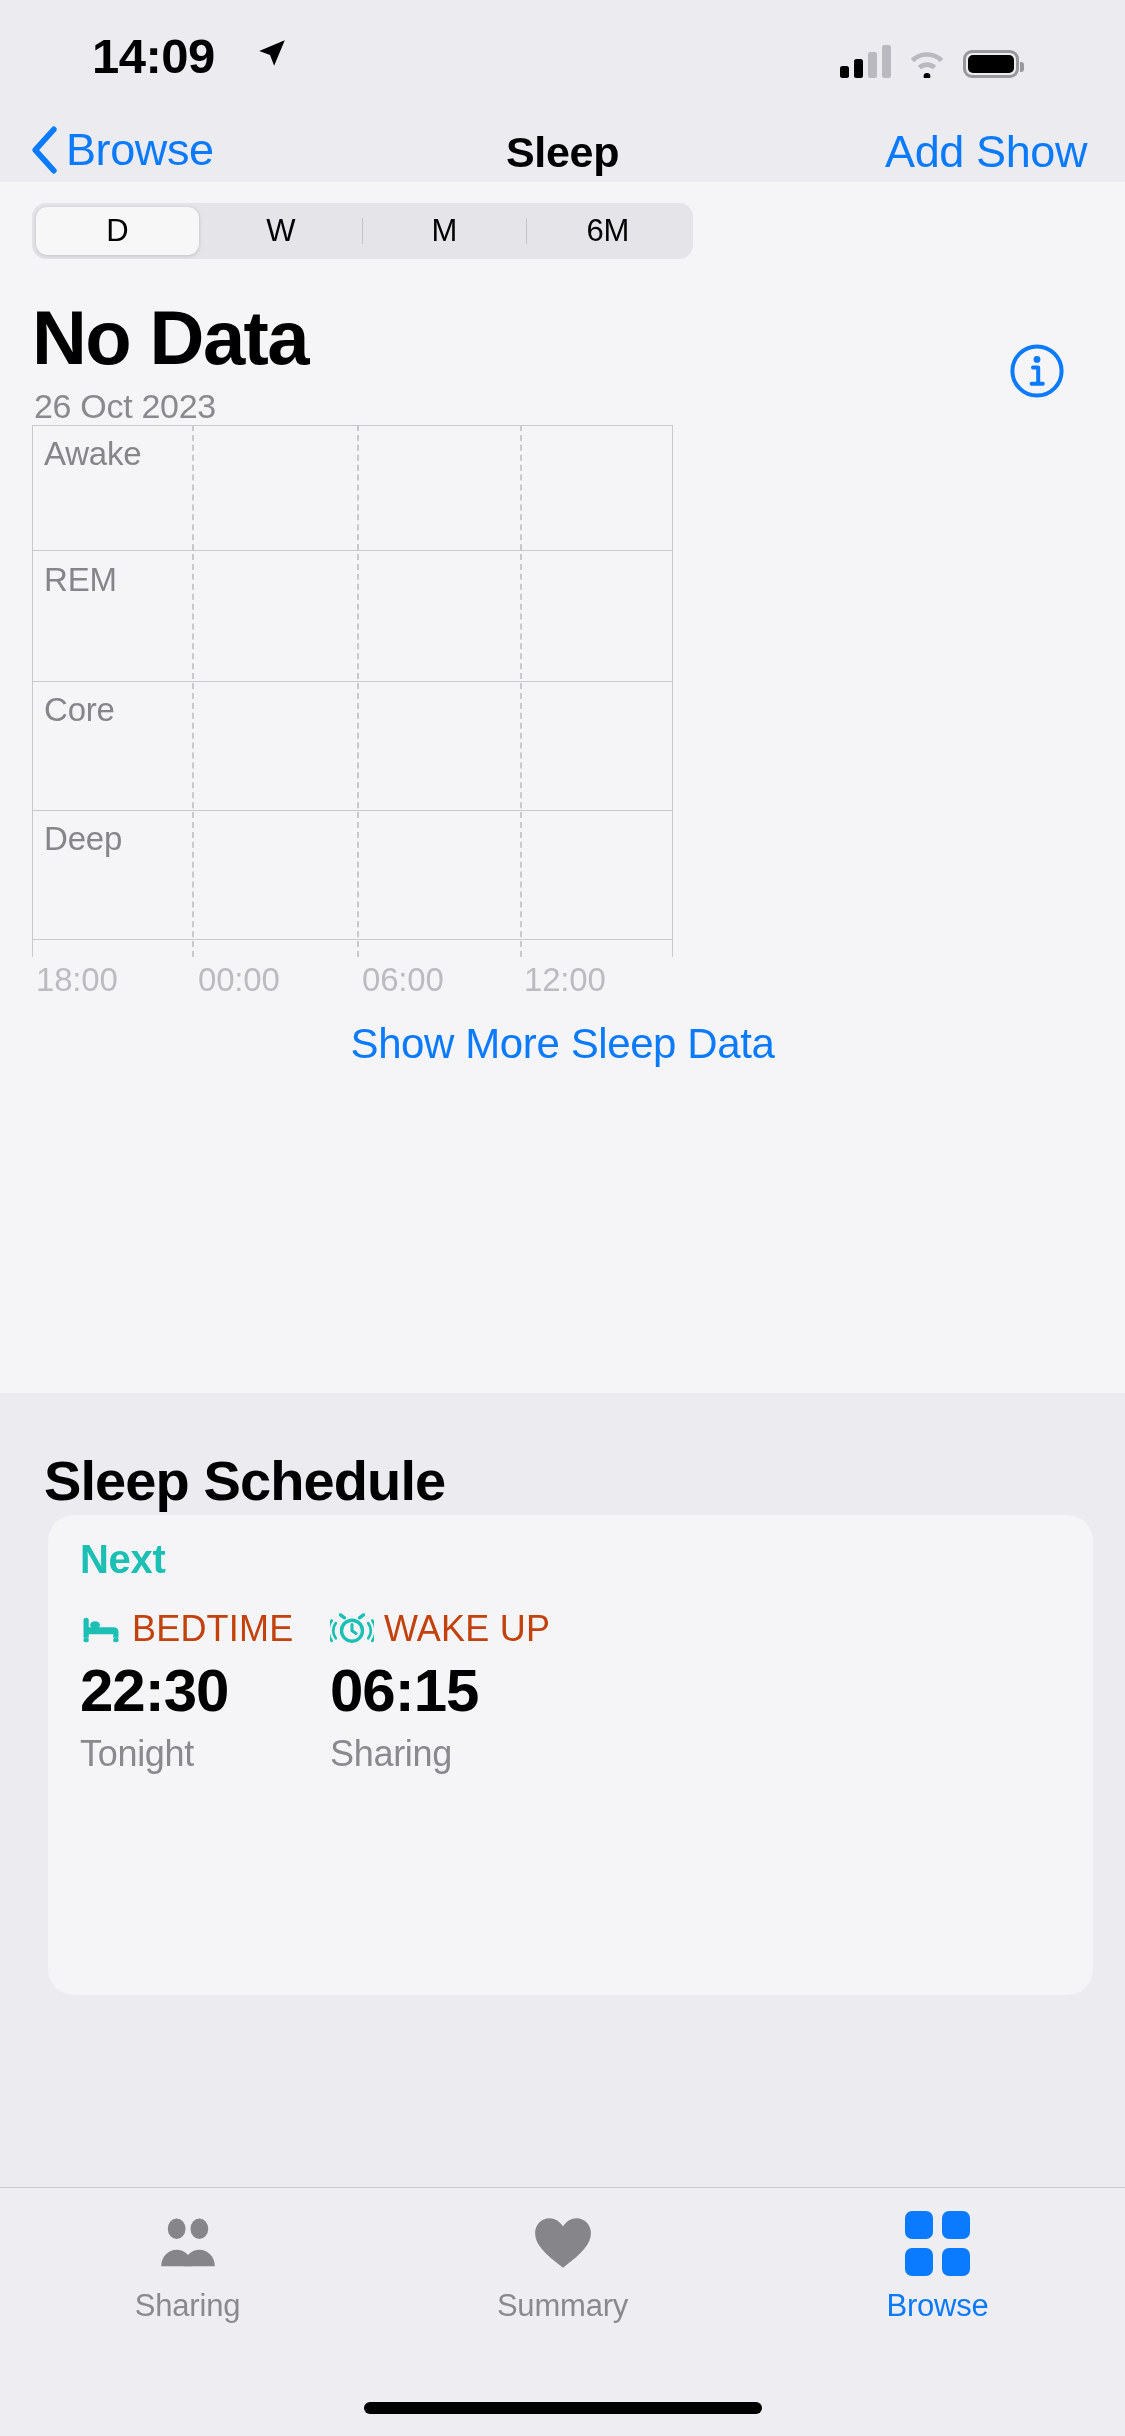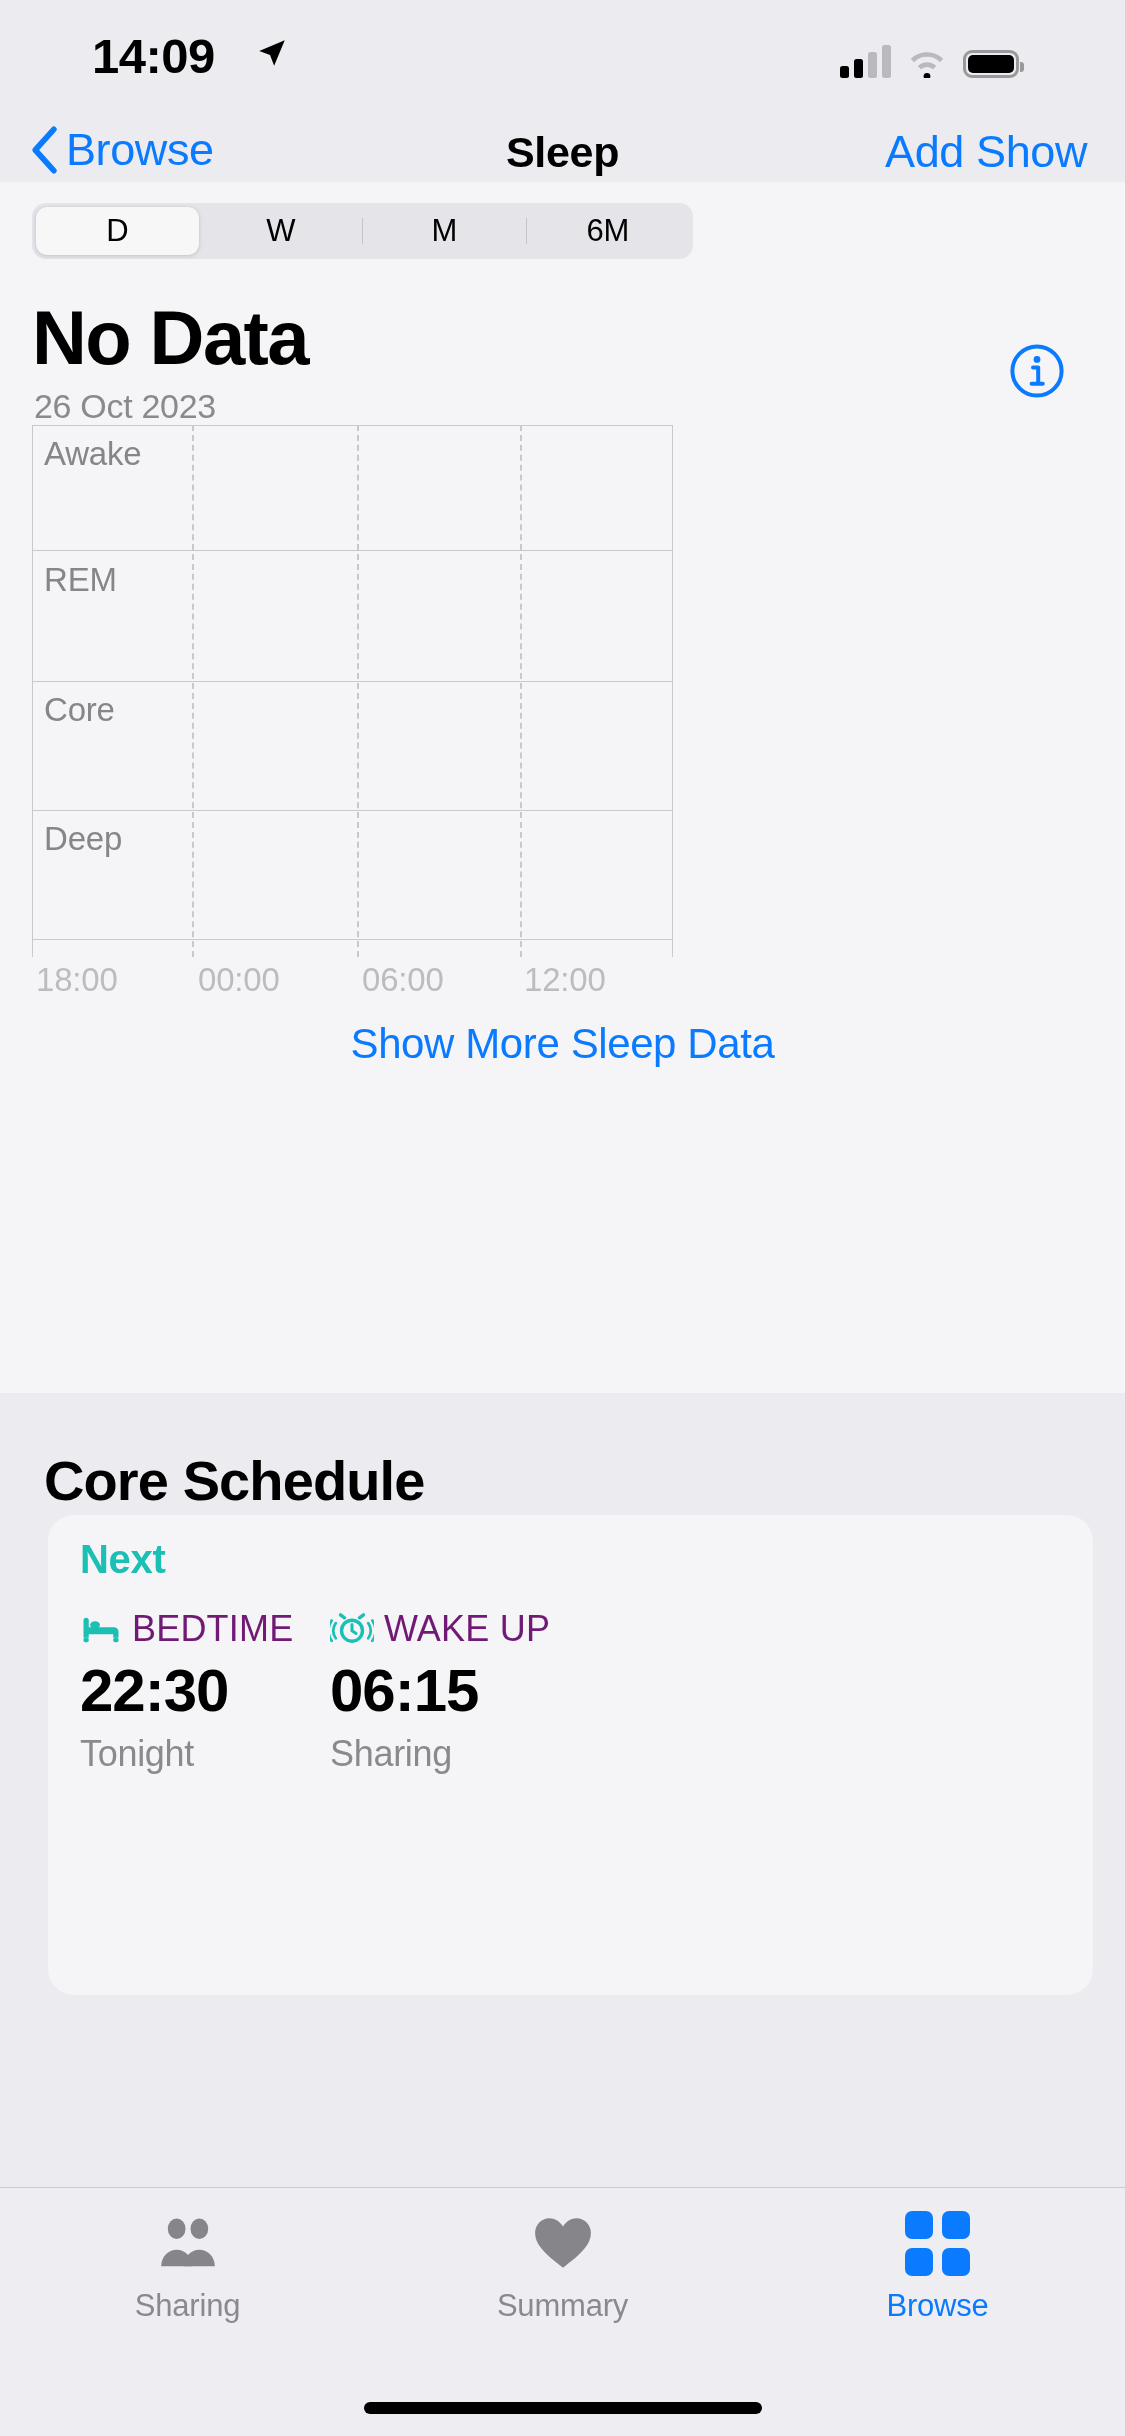--- a/index.html
+++ b/index.html
@@ -140,21 +140,21 @@
   }
   .next-label{
     position:absolute; left:32px; top:22px;
     font-size:40px; font-weight:700; color:#1bbfb4; letter-spacing:-0.3px;
   }
   .sched-col{ position:absolute; top:93px; }
   .sched-col.bedtime{ left:32px; }
   .sched-col.wake{ left:282px; }
   .sched-head{ display:flex; align-items:center; gap:10px; height:42px; }
   .sched-head-text{
-    font-size:36px; color:#701a75; letter-spacing:0.2px;
+    font-size:36px; color:#c2410c; letter-spacing:0.2px;
   }
   .sched-time{
     margin-top:6px; font-size:60px; font-weight:700; color:#000; letter-spacing:-1px;
   }
   .sched-when{
     margin-top:8px; font-size:36px; color:#8a8a8e; letter-spacing:-0.3px;
   }
 
   
   .tab-bar{
@@ -263,21 +263,21 @@
     <div class="axis-label" style="left:4px">18:00</div>
     <div class="axis-label" style="left:166px">00:00</div>
     <div class="axis-label" style="left:330px">06:00</div>
     <div class="axis-label" style="left:492px">12:00</div>
   </div>
 
   <div class="show-more">Show More Sleep Data</div>
 </div>
 
 <div class="schedule-section">
-  <div class="schedule-title">Core Schedule</div>
+  <div class="schedule-title">Sleep Schedule</div>
 
   <div class="schedule-card">
     <div class="next-label">Next</div>
 
     <div class="sched-col bedtime">
       <div class="sched-head">
         <svg width="42" height="34" viewBox="0 0 24 18">
           <path d="M2 4a1.5 1.5 0 0 1 3 0v4h14.5A2.5 2.5 0 0 1 22 10.5V14h-3v-2H5v2H2z" fill="#1bbfb4"></path>
           <ellipse cx="8.6" cy="6.7" rx="2.8" ry="2.2" fill="#1bbfb4"></ellipse>
           <rect x="2" y="14" width="3" height="2.6" rx="1" fill="#1bbfb4"></rect>

